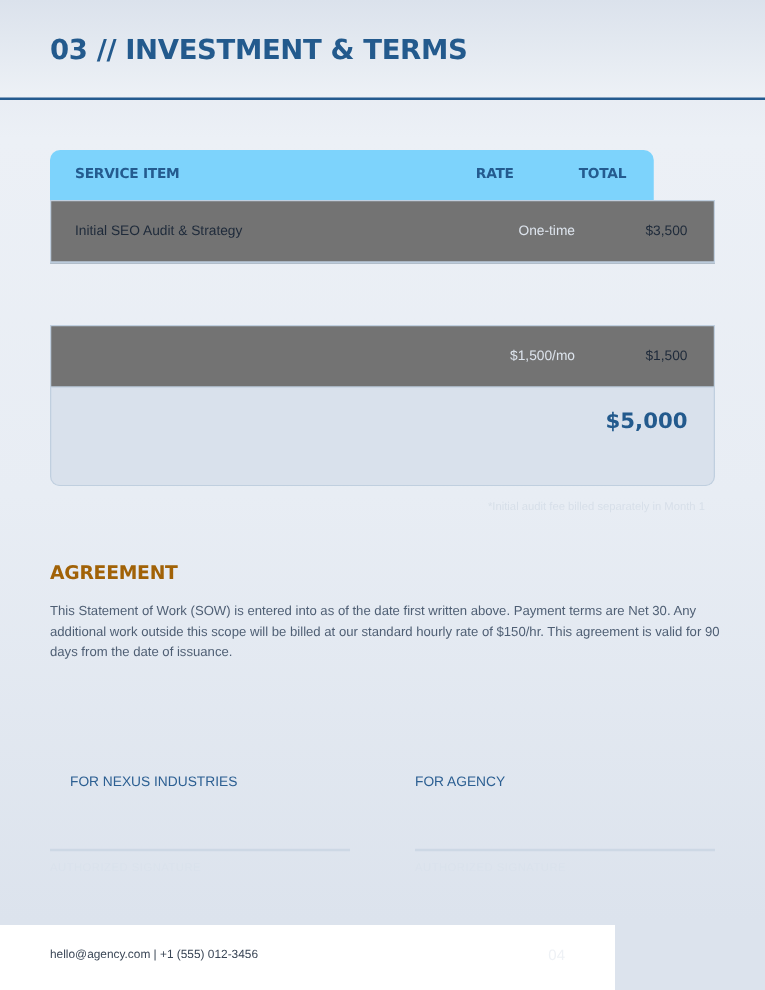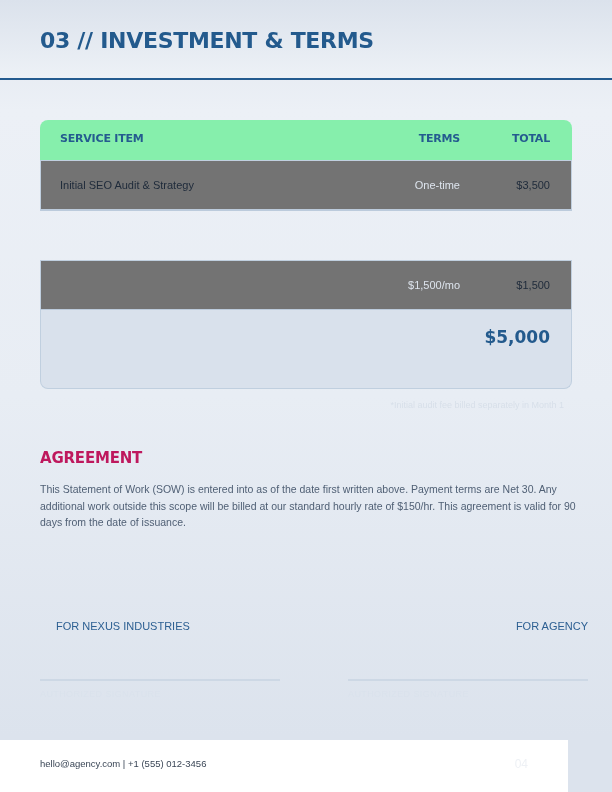--- a/index.html
+++ b/index.html
@@ -17,22 +17,22 @@
   .page-title {
     position: absolute; left: 40px; top: 28px;
     font-family: "DejaVu Sans", sans-serif; font-weight: bold; font-size: 22px;
     color: #235a8d; letter-spacing: -0.3px; white-space: nowrap;
   }
   .table-card {
     position: absolute; left: 40px; top: 120px; width: 532px; height: 270px;
     border-radius: 8px;
   }
   .thead {
-    position: absolute; left: 0; top: 0; width: 532px; height: 40px;
-    background: #86efac; border-radius: 8px 8px 0 0;
+    position: absolute; left: 0; top: 0; width: 483px; height: 40px;
+    background: #7dd3fc; border-radius: 8px 8px 0 0;
   }
   .th {
     position: absolute; top: 12px;
     font-family: "DejaVu Sans", sans-serif; font-weight: bold; font-size: 11px;
     color: #245b8f; white-space: nowrap; letter-spacing: -0.2px;
   }
   .th-item { left: 20px; }
   .th-rate { right: 112px; }
   .th-total { right: 22px; }
   .trow {
@@ -62,49 +62,49 @@
     font-family: "DejaVu Sans", sans-serif; font-weight: bold; font-size: 17px;
     color: #235a8d; white-space: nowrap;
   }
   .footnote {
     position: absolute; right: 48px; top: 400px;
     font-size: 9px; color: #d7dfe9; white-space: nowrap;
   }
   .section-heading {
     position: absolute; left: 40px; top: 449px;
     font-family: "DejaVu Sans", sans-serif; font-weight: bold; font-size: 15px;
-    color: #be185d; letter-spacing: -0.2px;
+    color: #a16207; letter-spacing: -0.2px;
   }
   .agreement-text {
     position: absolute; left: 40px; top: 481px; width: 540px;
     font-size: 10.5px; line-height: 16.5px; color: #4f5f74;
   }
   .sig-block { position: absolute; top: 620px; width: 240px; }
   .sig-left { left: 40px; padding-left: 16px; }
-  .sig-right { left: 348px; text-align: right; }
+  .sig-right { left: 332px; }
   .sig-title { font-size: 11px; color: #2c5f92; white-space: nowrap; }
   .sig-line { position: absolute; left: 0; top: 59px; width: 240px; height: 2px; background: #cdd8e5; }
   .sig-caption { position: absolute; left: 0; top: 69px; font-size: 9px; color: #dae2ec; white-space: nowrap; letter-spacing: 0.4px; }
   .footer {
-    position: absolute; left: 0; top: 740px; width: 568px; height: 52px; background: #ffffff;
+    position: absolute; left: 0; top: 740px; width: 492px; height: 52px; background: #ffffff;
   }
   .footer-contact { position: absolute; left: 40px; top: 18px; font-size: 9.5px; color: #3a4656; white-space: nowrap; }
   .page-number { position: absolute; right: 40px; top: 17px; font-size: 12px; color: #eef1f5; }
 </style>
 </head>
 <body>
 
 <div class="header">
   <div class="page-title">03 // INVESTMENT &amp; TERMS</div>
 </div>
 
 <div class="table-card">
   <div class="thead">
     <span class="th th-item">SERVICE ITEM</span>
-    <span class="th th-rate">TERMS</span>
+    <span class="th th-rate">RATE</span>
     <span class="th th-total">TOTAL</span>
   </div>
 
   <div class="trow r0">
     <span class="td td-item">Initial SEO Audit &amp; Strategy</span>
     <span class="td td-rate">One-time</span>
     <span class="td td-total">$3,500</span>
   </div>
   <div class="trow r2">
     <span class="td td-rate">$1,500/mo</span>

